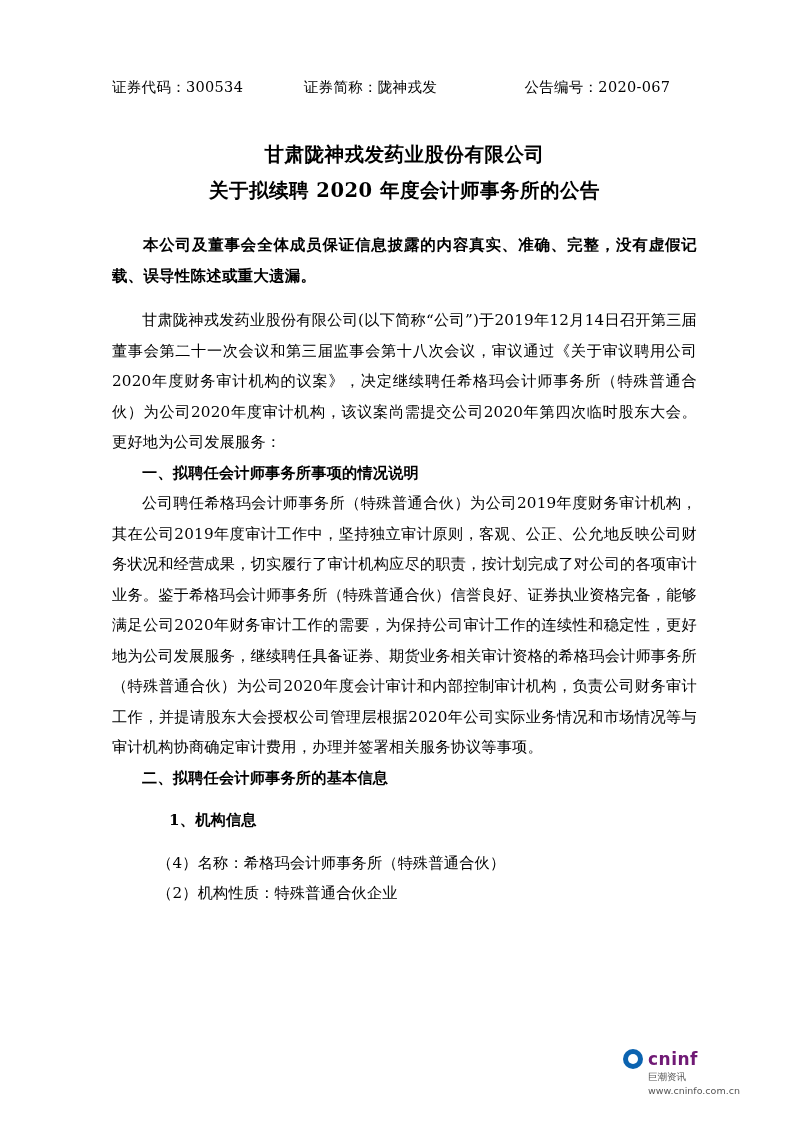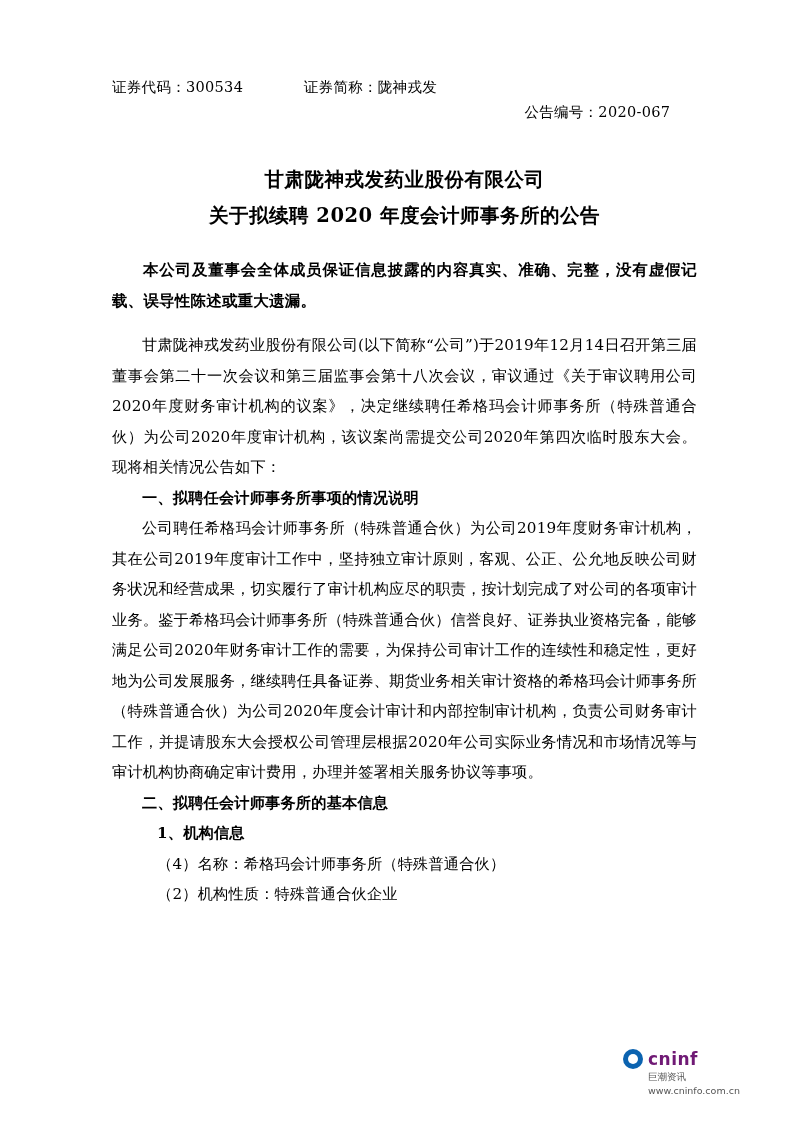--- a/index.html
+++ b/index.html
@@ -28,21 +28,21 @@
     justify-content: flex-start;
     font-size: 14.5px;
     letter-spacing: 0.3px;
     margin-bottom: 40px;
   }
   .header-row .cell {
     white-space: nowrap;
   }
   .header-row .cell.c1 { width: 200px; }
   .header-row .cell.c2 { width: 230px; }
-  .header-row .cell.c3 { width: 180px; margin-top: 25px; }
+  .header-row .cell.c3 { width: 180px; }
 
   .title {
     text-align: center;
     font-size: 19.5px;
     font-weight: bold;
     line-height: 36px;
     letter-spacing: 0.5px;
   }
   .title-line2 {
     text-align: center;
@@ -79,21 +79,21 @@
     font-weight: bold;
     text-indent: 30px;
     margin: 0;
     letter-spacing: 0.2px;
   }
   p.subheading {
     font-size: 15.2px;
     line-height: 30.5px;
     font-weight: bold;
     text-indent: 45px;
-    margin: 0;
+    margin: 12px;
     letter-spacing: 0.2px;
   }
   p.item {
     font-size: 15.2px;
     line-height: 30.5px;
     text-indent: 45px;
     margin: 0;
     letter-spacing: 0.2px;
   }
 
@@ -156,21 +156,21 @@
     <div class="cell c1">证券代码：300534</div>
     <div class="cell c2">证券简称：陇神戎发</div>
     <div class="cell c3">公告编号：2020-067</div>
   </div>
 
   <div class="title">甘肃陇神戎发药业股份有限公司</div>
   <div class="title-line2">关于拟续聘 2020 年度会计师事务所的公告</div>
 
   <div class="bold-note">本公司及董事会全体成员保证信息披露的内容真实、准确、完整，没有虚假记载、误导性陈述或重大遗漏。</div>
 
-  <p class="body">甘肃陇神戎发药业股份有限公司(以下简称“公司”)于2019年12月14日召开第三届董事会第二十一次会议和第三届监事会第十八次会议，审议通过《关于审议聘用公司2020年度财务审计机构的议案》，决定继续聘任希格玛会计师事务所（特殊普通合伙）为公司2020年度审计机构，该议案尚需提交公司2020年第四次临时股东大会。现将相关情况公告如下：</p>
+  <p class="body">甘肃陇神戎发药业股份有限公司(以下简称“公司”)于2019年12月14日召开第三届董事会第二十一次会议和第三届监事会第十八次会议，审议通过《关于审议聘用公司2020年度财务审计机构的议案》，决定继续聘任希格玛会计师事务所（特殊普通合伙）为公司2020年度审计机构，该议案尚需提交公司2020年第四次临时股东大会。更好地为公司发展服务：</p>
 
   <p class="heading">一、拟聘任会计师事务所事项的情况说明</p>
   <p class="body">公司聘任希格玛会计师事务所（特殊普通合伙）为公司2019年度财务审计机构，其在公司2019年度审计工作中，坚持独立审计原则，客观、公正、公允地反映公司财务状况和经营成果，切实履行了审计机构应尽的职责，按计划完成了对公司的各项审计业务。鉴于希格玛会计师事务所（特殊普通合伙）信誉良好、证券执业资格完备，能够满足公司2020年财务审计工作的需要，为保持公司审计工作的连续性和稳定性，更好地为公司发展服务，继续聘任具备证券、期货业务相关审计资格的希格玛会计师事务所（特殊普通合伙）为公司2020年度会计审计和内部控制审计机构，负责公司财务审计工作，并提请股东大会授权公司管理层根据2020年公司实际业务情况和市场情况等与审计机构协商确定审计费用，办理并签署相关服务协议等事项。</p>
 
   <p class="heading">二、拟聘任会计师事务所的基本信息</p>
   <p class="subheading">1、机构信息</p>
   <p class="item">（4）名称：希格玛会计师事务所（特殊普通合伙）</p>
   <p class="item">（2）机构性质：特殊普通合伙企业</p>
 
 </div>

